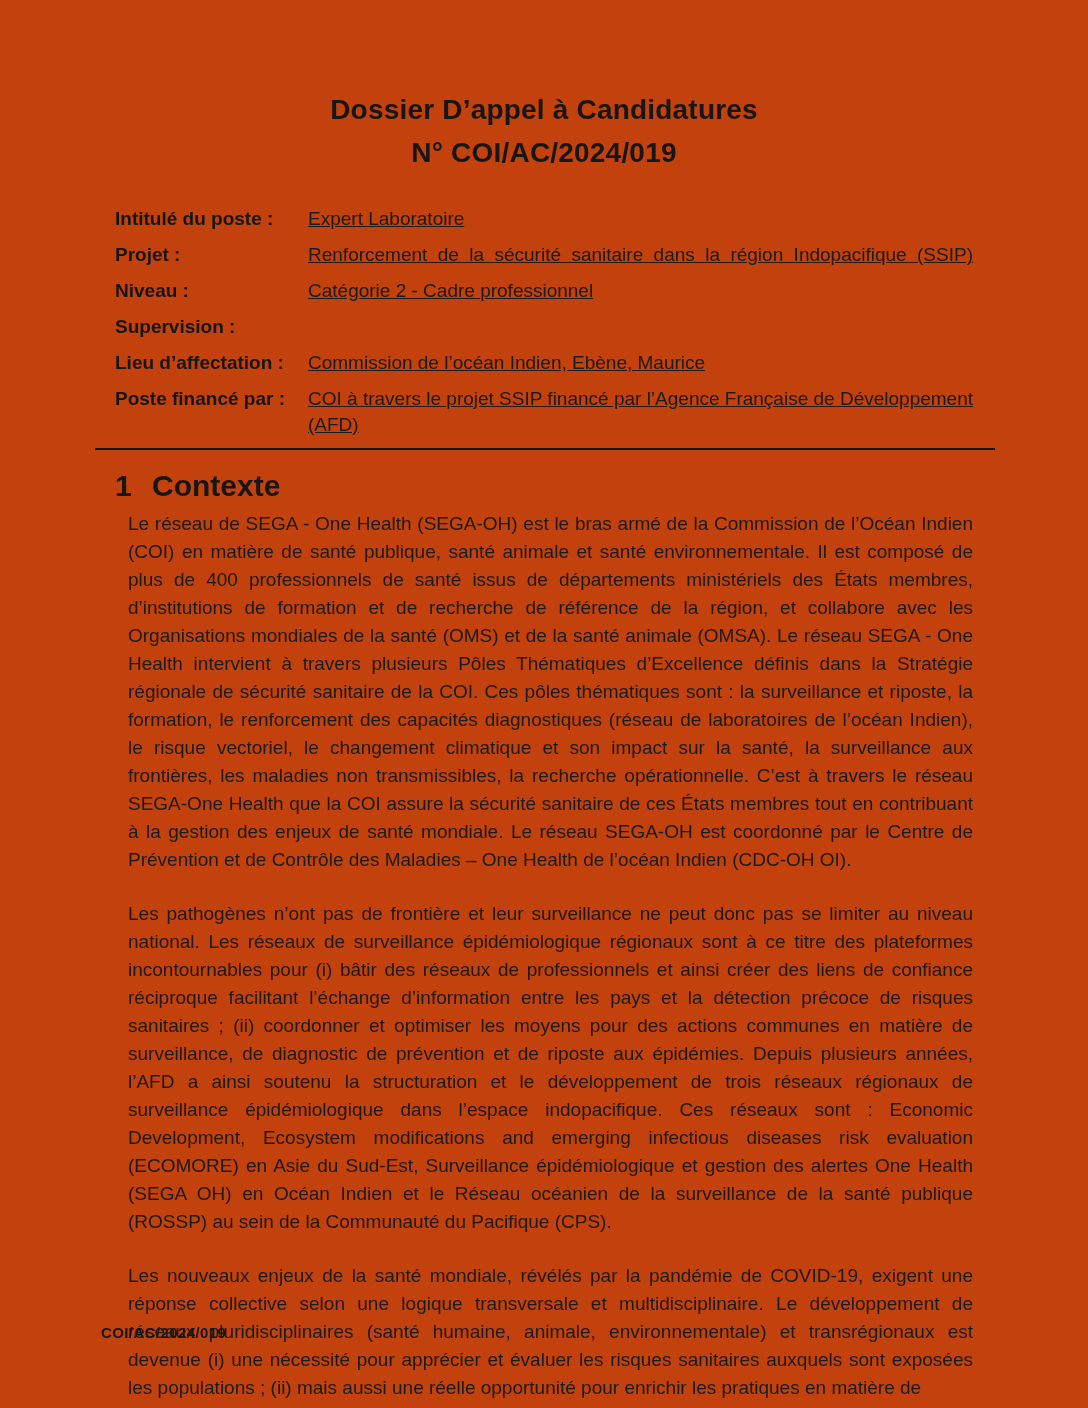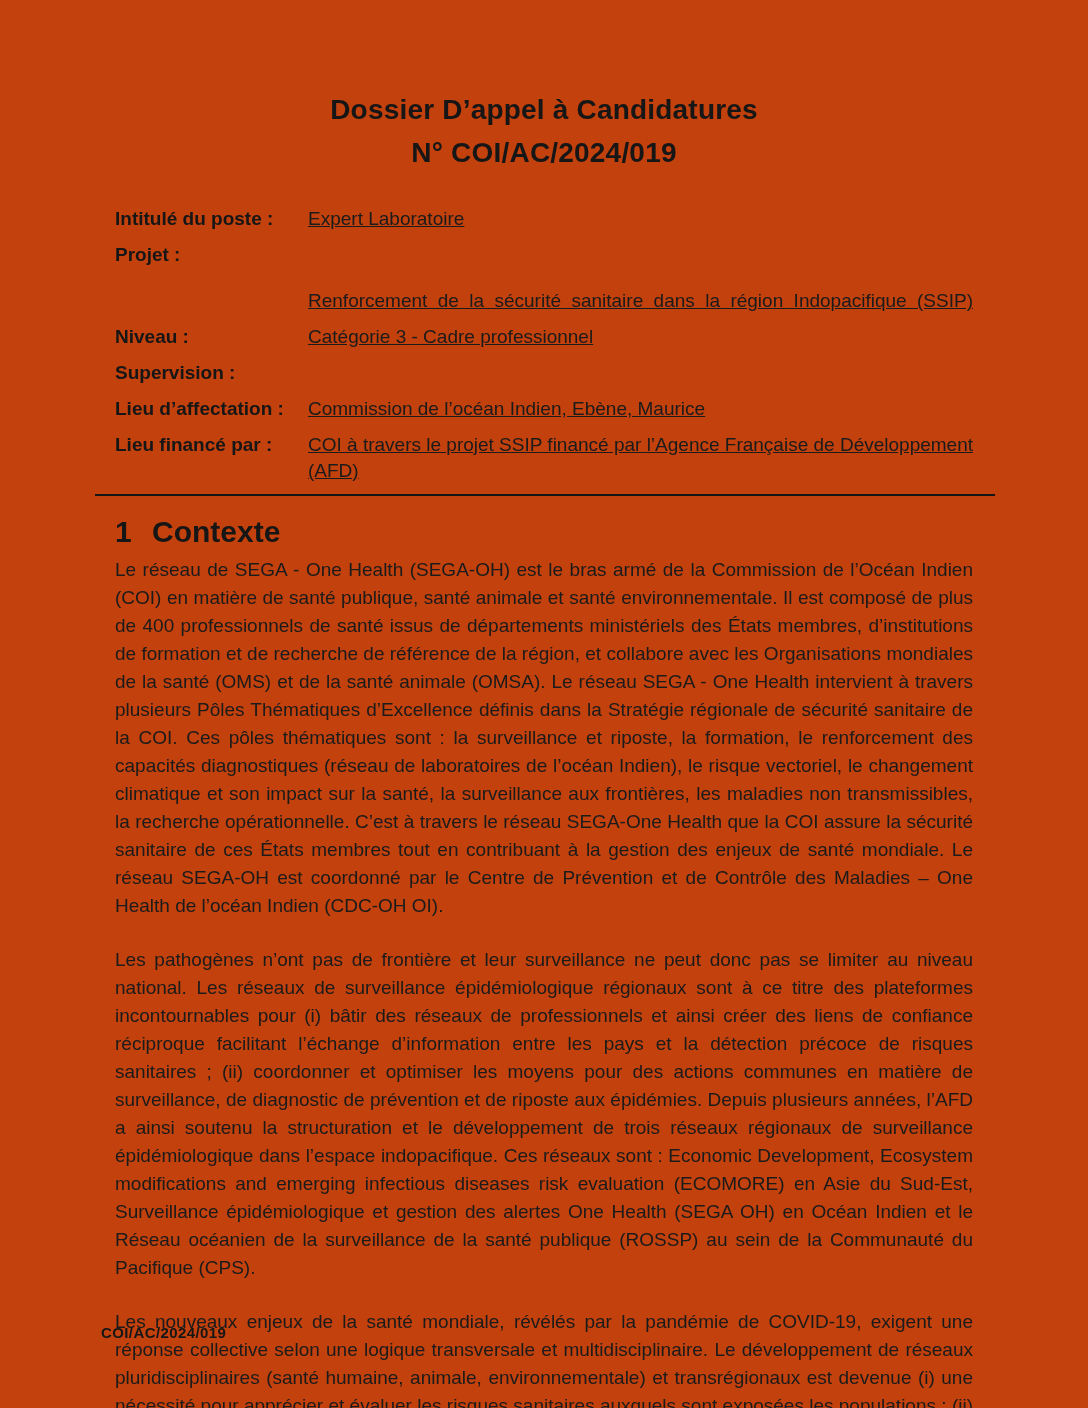--- a/index.html
+++ b/index.html
@@ -45,21 +45,20 @@
     color: #161616;
     padding-right: 6px;
   }
   .field-value {
     text-align: justify;
     text-decoration: underline;
   }
   .field-value.stretch {
     white-space: nowrap;
     text-align-last: justify;
-    margin-top: 46px;
   }
   
   .rule {
     border: none;
     border-top: 2px solid #151515;
     margin: 3px -22px 0 -20px;
     height: 0;
   }
   
   .section-heading {
@@ -71,21 +70,21 @@
   }
   .section-number {
     display: inline-block;
     min-width: 37px;
   }
   
   .body-copy p {
     font-size: 19px;
     line-height: 28px;
     text-align: justify;
-    margin: 0 0 26px 0;
+    margin: 0 0 26px 13px;
   }
   
   .page-footer {
     position: absolute;
     left: 101px;
     top: 1324px;
     font-size: 15px;
     font-weight: 700;
     letter-spacing: 0.4px;
     color: #161616;
@@ -105,31 +104,31 @@
     <div class="field-row">
       <span class="field-label">Intitulé du poste :</span>
       <span class="field-value">Expert Laboratoire</span>
     </div>
     <div class="field-row">
       <span class="field-label">Projet :</span>
       <span class="field-value stretch">Renforcement de la sécurité sanitaire dans la région Indopacifique (SSIP)</span>
     </div>
     <div class="field-row">
       <span class="field-label">Niveau :</span>
-      <span class="field-value">Catégorie 3 - Cadre professionnel</span>
+      <span class="field-value">Catégorie 2 - Cadre professionnel</span>
     </div>
     <div class="field-row">
       <span class="field-label">Supervision :</span>
     </div>
     <div class="field-row">
       <span class="field-label">Lieu d’affectation :</span>
       <span class="field-value">Commission de l’océan Indien, Ebène, Maurice</span>
     </div>
     <div class="field-row">
-      <span class="field-label">Lieu financé par :</span>
+      <span class="field-label">Poste financé par :</span>
       <span class="field-value">COI à travers le projet SSIP financé par l’Agence Française de Développement (AFD)</span>
     </div>
   </section>
 
   <hr class="rule">
 
   <h1 class="section-heading">
     <span class="section-number">1</span><span class="section-title">Contexte</span>
   </h1>
 

